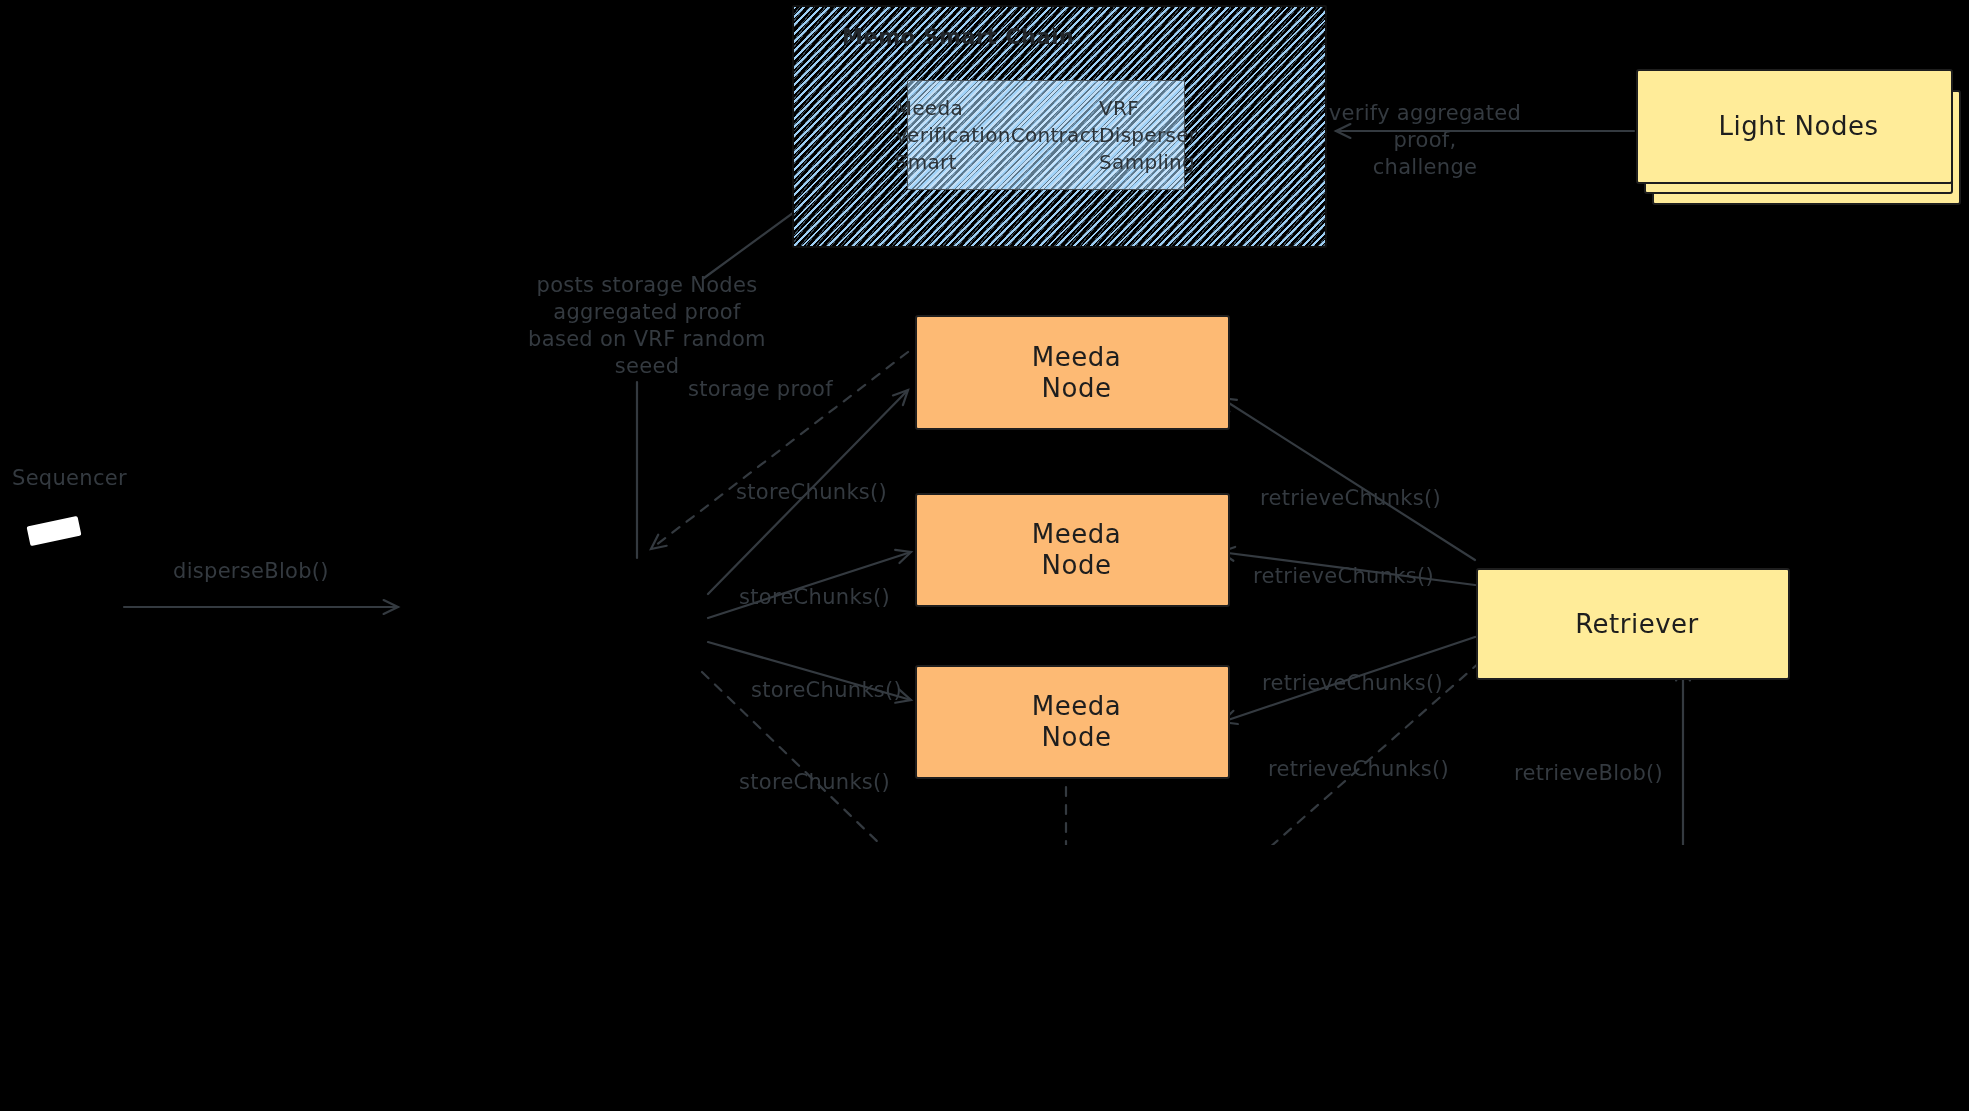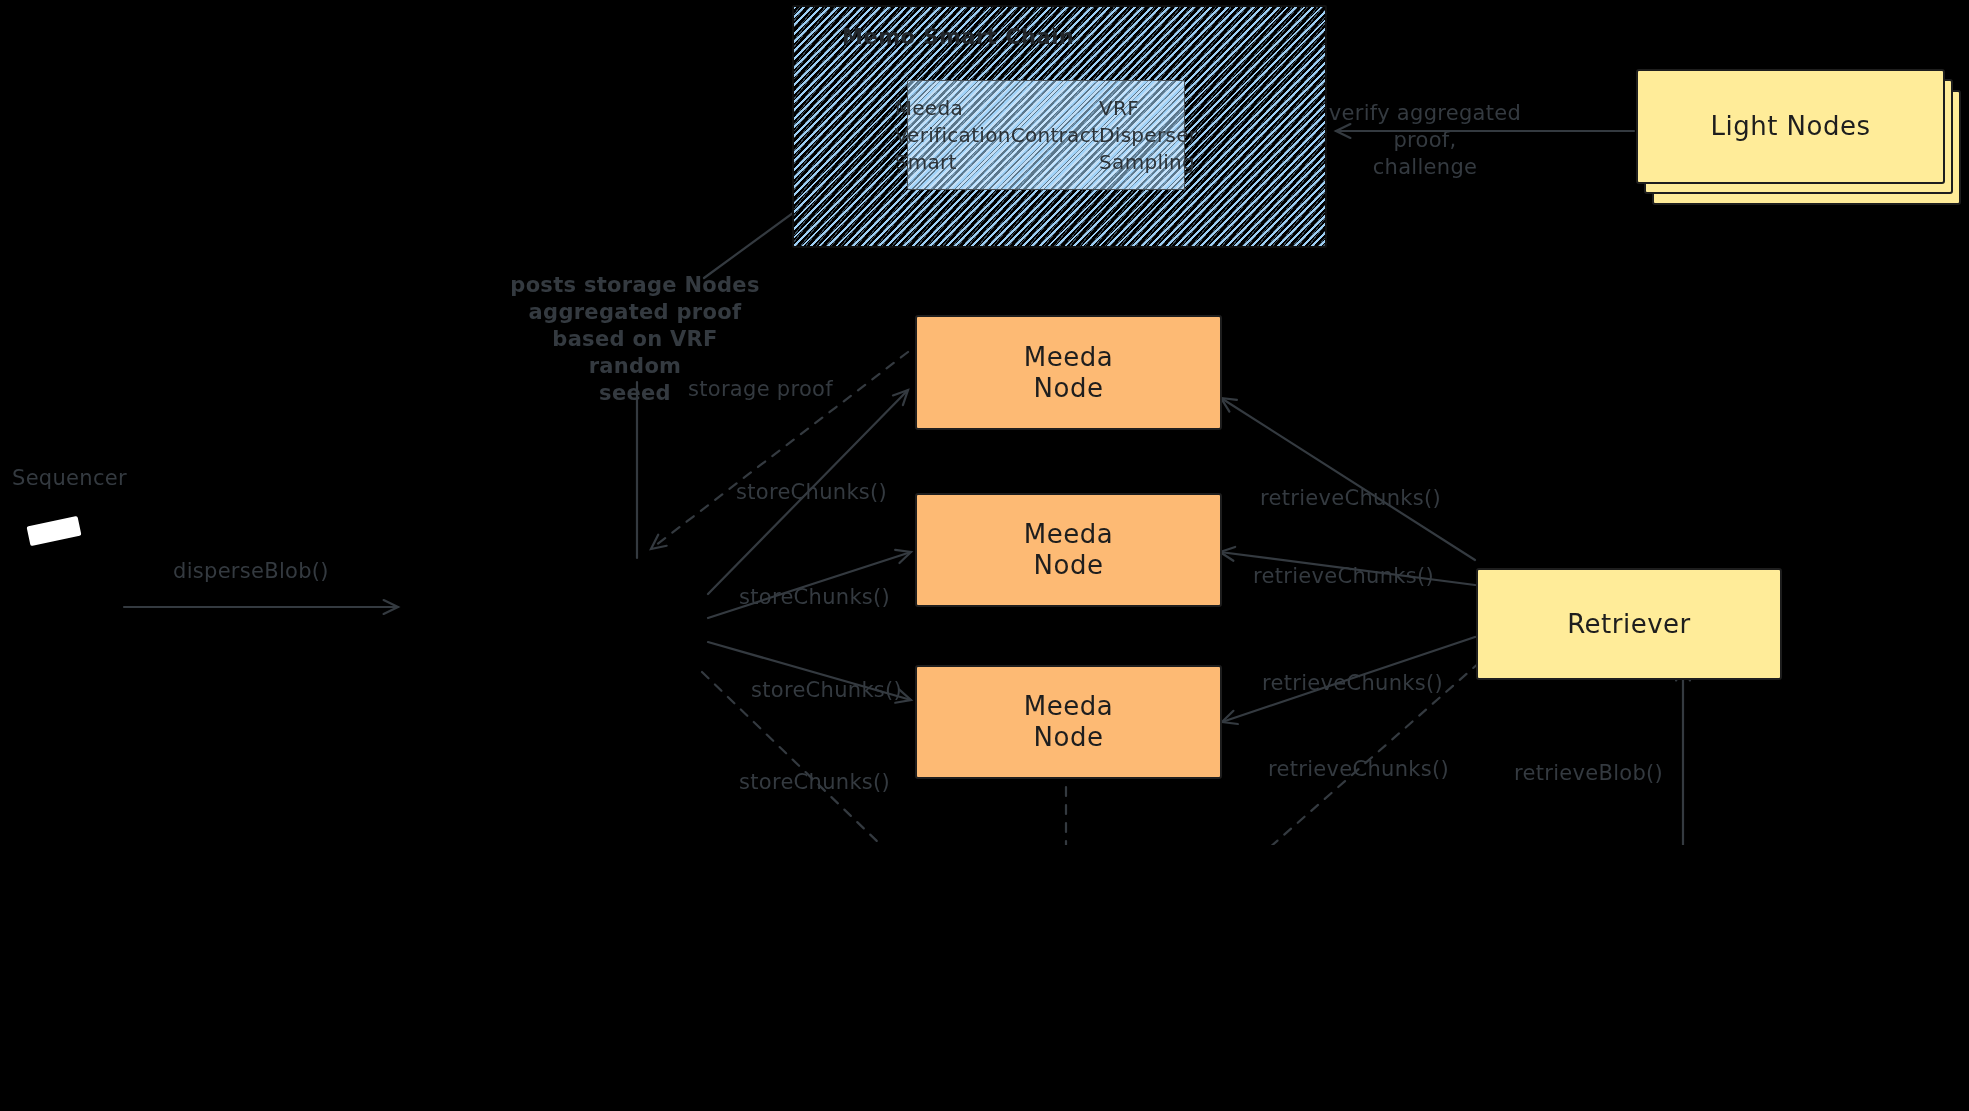--- a/index.html
+++ b/index.html
@@ -6,21 +6,21 @@
   .canvas{
     position:relative;width:1969px;height:845px;background:#000;
     font-family:"DejaVu Sans",sans-serif;overflow:hidden;border-radius:15px;
   }
   #edge-layer{position:absolute;left:0;top:0;width:1969px;height:1111px;}
   #edge-layer path{stroke:#343a40;stroke-width:2.2;fill:none;stroke-linecap:round;}
 
   .box{
     position:absolute;display:flex;flex-direction:column;align-items:center;justify-content:center;
     border:2.5px solid #1e1e1e;border-radius:3px;color:#1e1e1e;
-    font-size:26px;text-align:center;line-height:31px;letter-spacing:.5px;
+    font-size:26px;text-align:center;line-height:31px;letter-spacing:.5px;padding-left:8px;
   }
   .blue{background:#fdba74;}
   .pink{background:#ffc9c9;}
   .yellow{background:#ffec99;}
 
   .stack-layer{position:absolute;border:2.5px solid #1e1e1e;border-radius:3px;background:#ffec99;}
 
   .chain-box{
     position:absolute;left:792px;top:5px;width:535px;height:243px;
     border:2.5px solid #101010;border-radius:2px;box-sizing:border-box;
@@ -155,21 +155,21 @@
     <span>Meeda</span>
     <span>Node</span>
   </div>
 
   <div class="box yellow" style="left:1476px;top:552px;width:302px;height:108px;margin-top:16px;">
     <span>Retriever</span>
   </div>
 
   <div class="glabel" style="left:173px;top:559px;">disperseBlob()</div>
 
-  <div class="gblock" style="left:505px;top:272px;width:260px;font-weight:bold;">
+  <div class="gblock" style="left:517px;top:272px;width:260px;">
     <div>posts storage Nodes</div>
     <div>aggregated proof</div>
     <div>based on VRF random</div>
     <div>seeed</div>
   </div>
 
   <div class="glabel" style="left:688px;top:377px;">storage proof</div>
 
   <div class="glabel" style="left:736px;top:480px;">storeChunks()</div>
   <div class="glabel" style="left:739px;top:585px;">storeChunks()</div>

